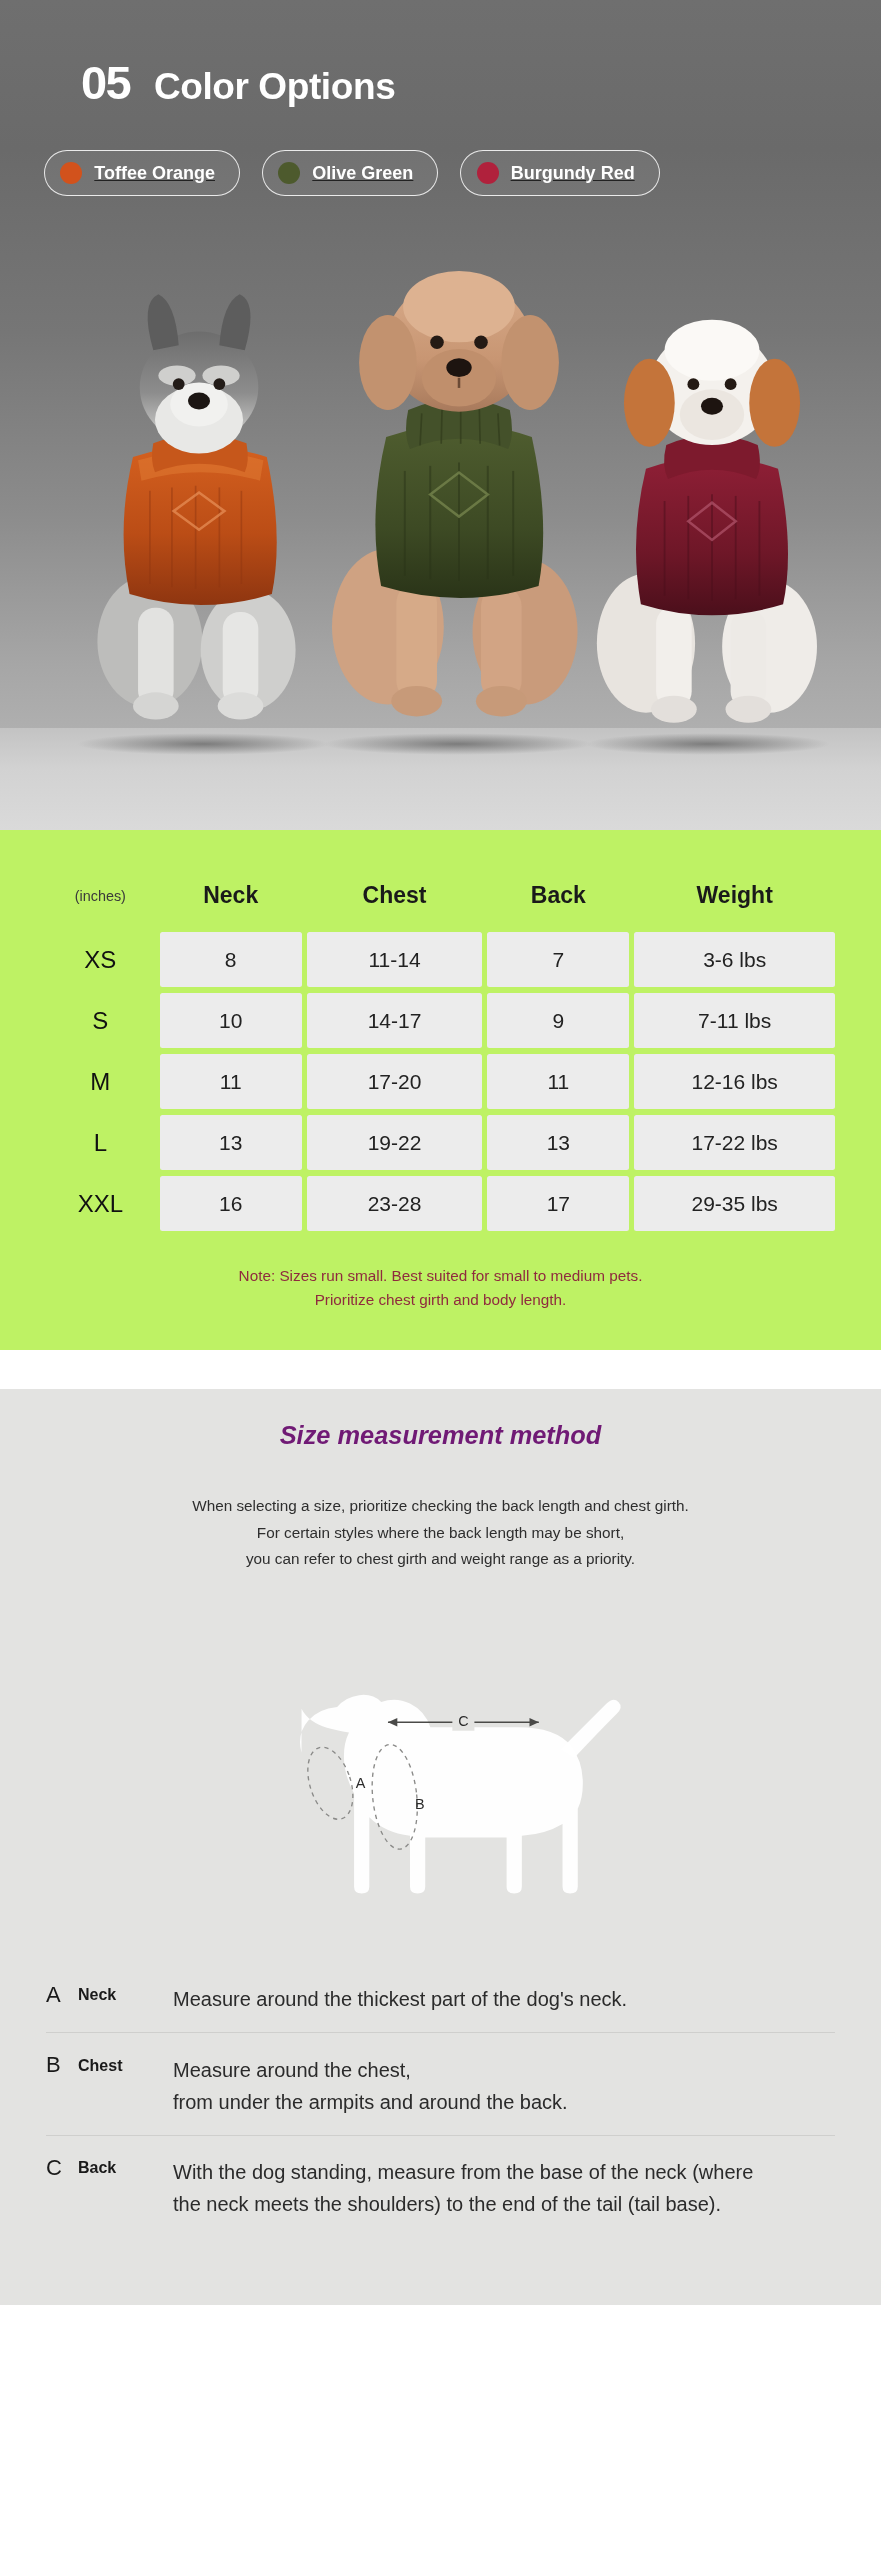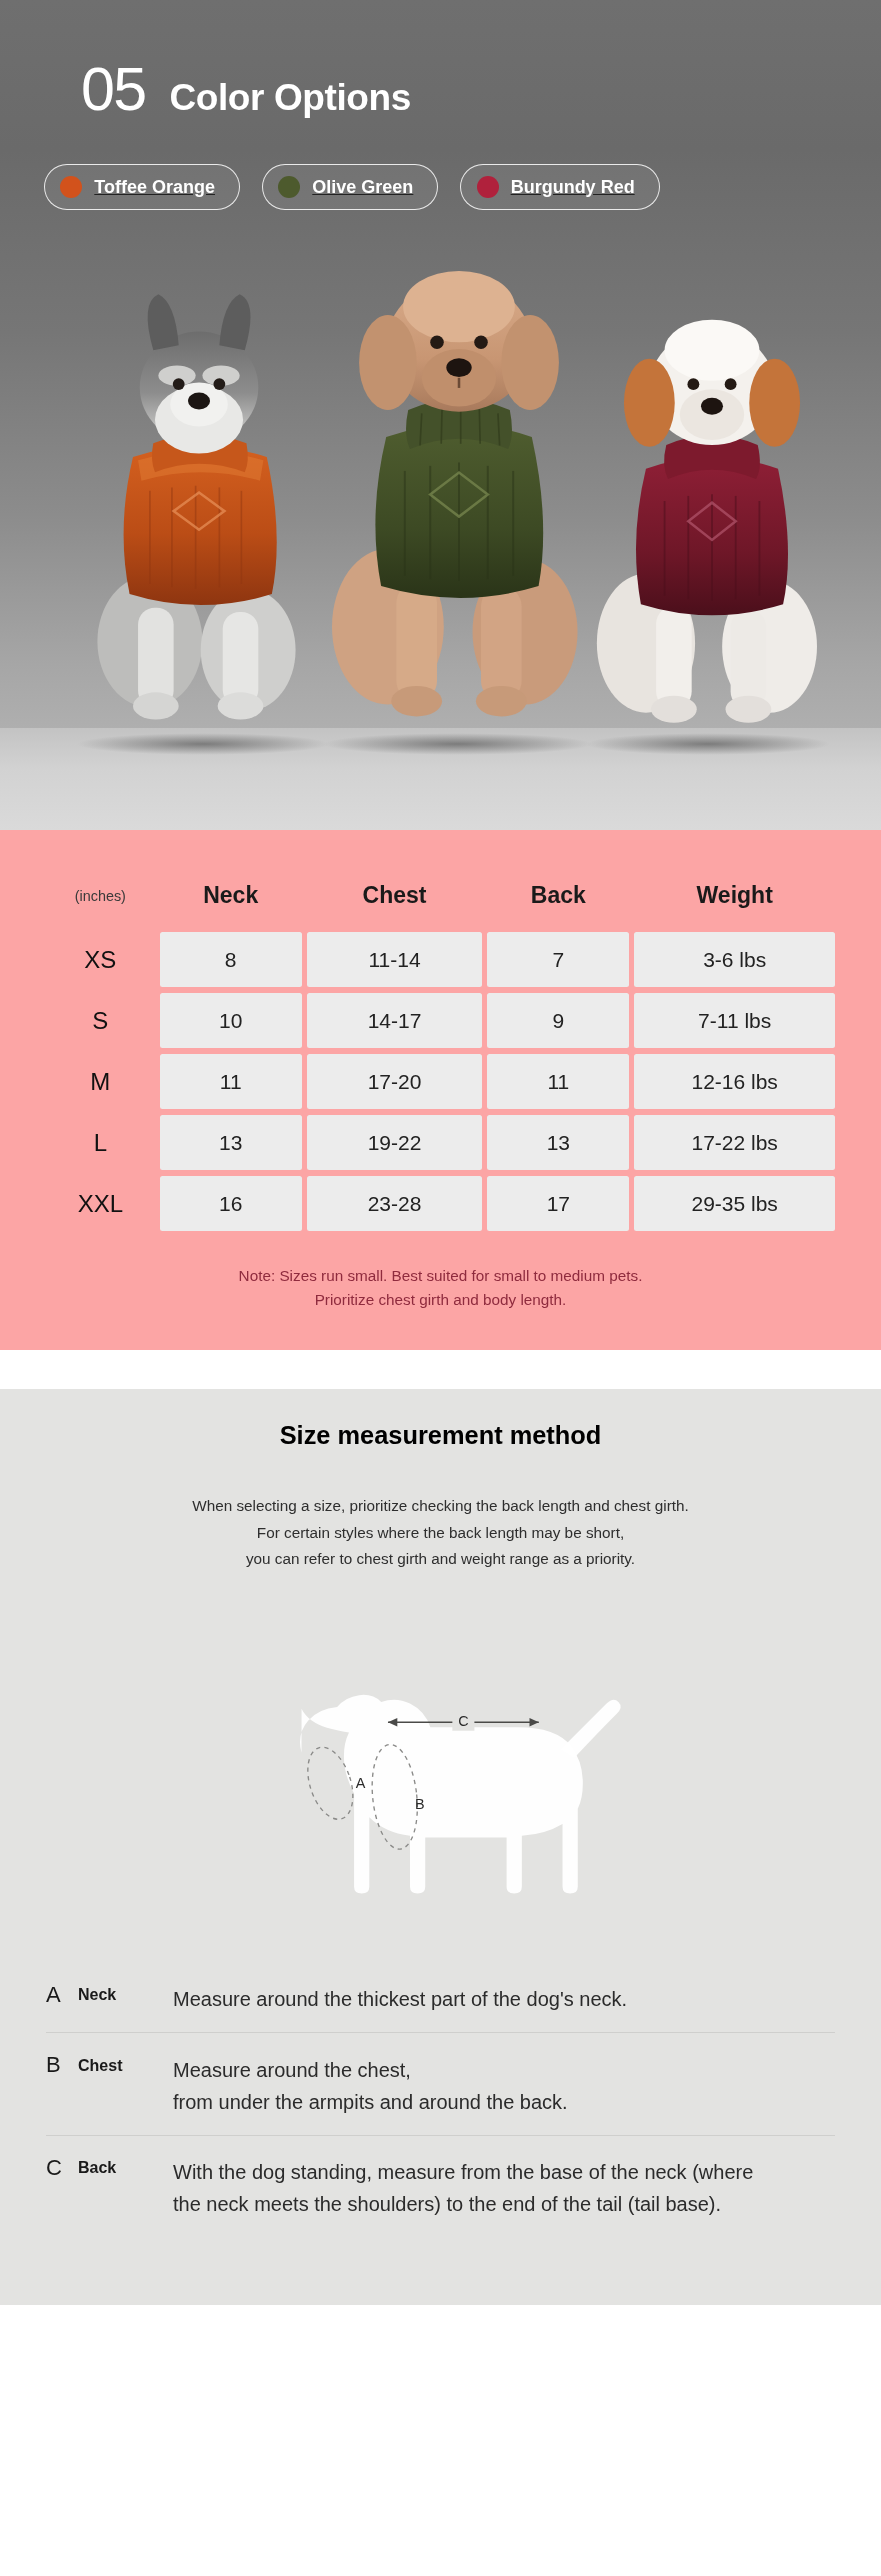--- a/index.html
+++ b/index.html
@@ -27,22 +27,22 @@
     background: linear-gradient(180deg, #6f6f6f 0%, #6a6a6a 18%, #767676 40%, #8c8c8c 62%, #a6a6a6 80%, #bdbdbd 100%);
     overflow: hidden;
   }
   .hero-head {
     display: flex;
     align-items: baseline;
     gap: 24px;
     padding: 59px 0 0 81px;
   }
   .hero-num {
-    font-size: 61px;
-    font-weight: 400;
+    font-size: 47px;
+    font-weight: 700;
     color: #ffffff;
     letter-spacing: -1.7px;
     line-height: 1;
     text-align: right;
   }
   .hero-title {
     font-size: 37px;
     font-weight: 700;
     color: #ffffff;
     letter-spacing: -0.4px;
@@ -102,21 +102,21 @@
   }
 
   .dog {
     position: absolute;
     bottom: 78px;
   }
 
   
   .table-wrap {
     padding: 34px 41px 0 41px;
-    background: #fca5a5;
+    background: #bef264;
   }
   table.size {
     width: 100%;
     border-collapse: separate;
     border-spacing: 5.1px 6.8px;
     table-layout: fixed;
   }
   table.size th {
     font-size: 23px;
     font-weight: 700;
@@ -165,22 +165,23 @@
   }
   .measure-curve {
     display: block;
     width: 100%;
     height: 39px;
   }
   .measure-title {
     text-align: center;
     font-size: 25.4px;
     font-weight: 700;
-    color: #000000;
+    color: #701a75;
     padding: 10.2px 0 22px 0;
+    font-style: italic;
   }
   .measure-sub {
     text-align: center;
     font-size: 15.3px;
     line-height: 1.75;
     color: #2e2e2e;
     padding: 0 59px;
   }
 
   .diagram {

